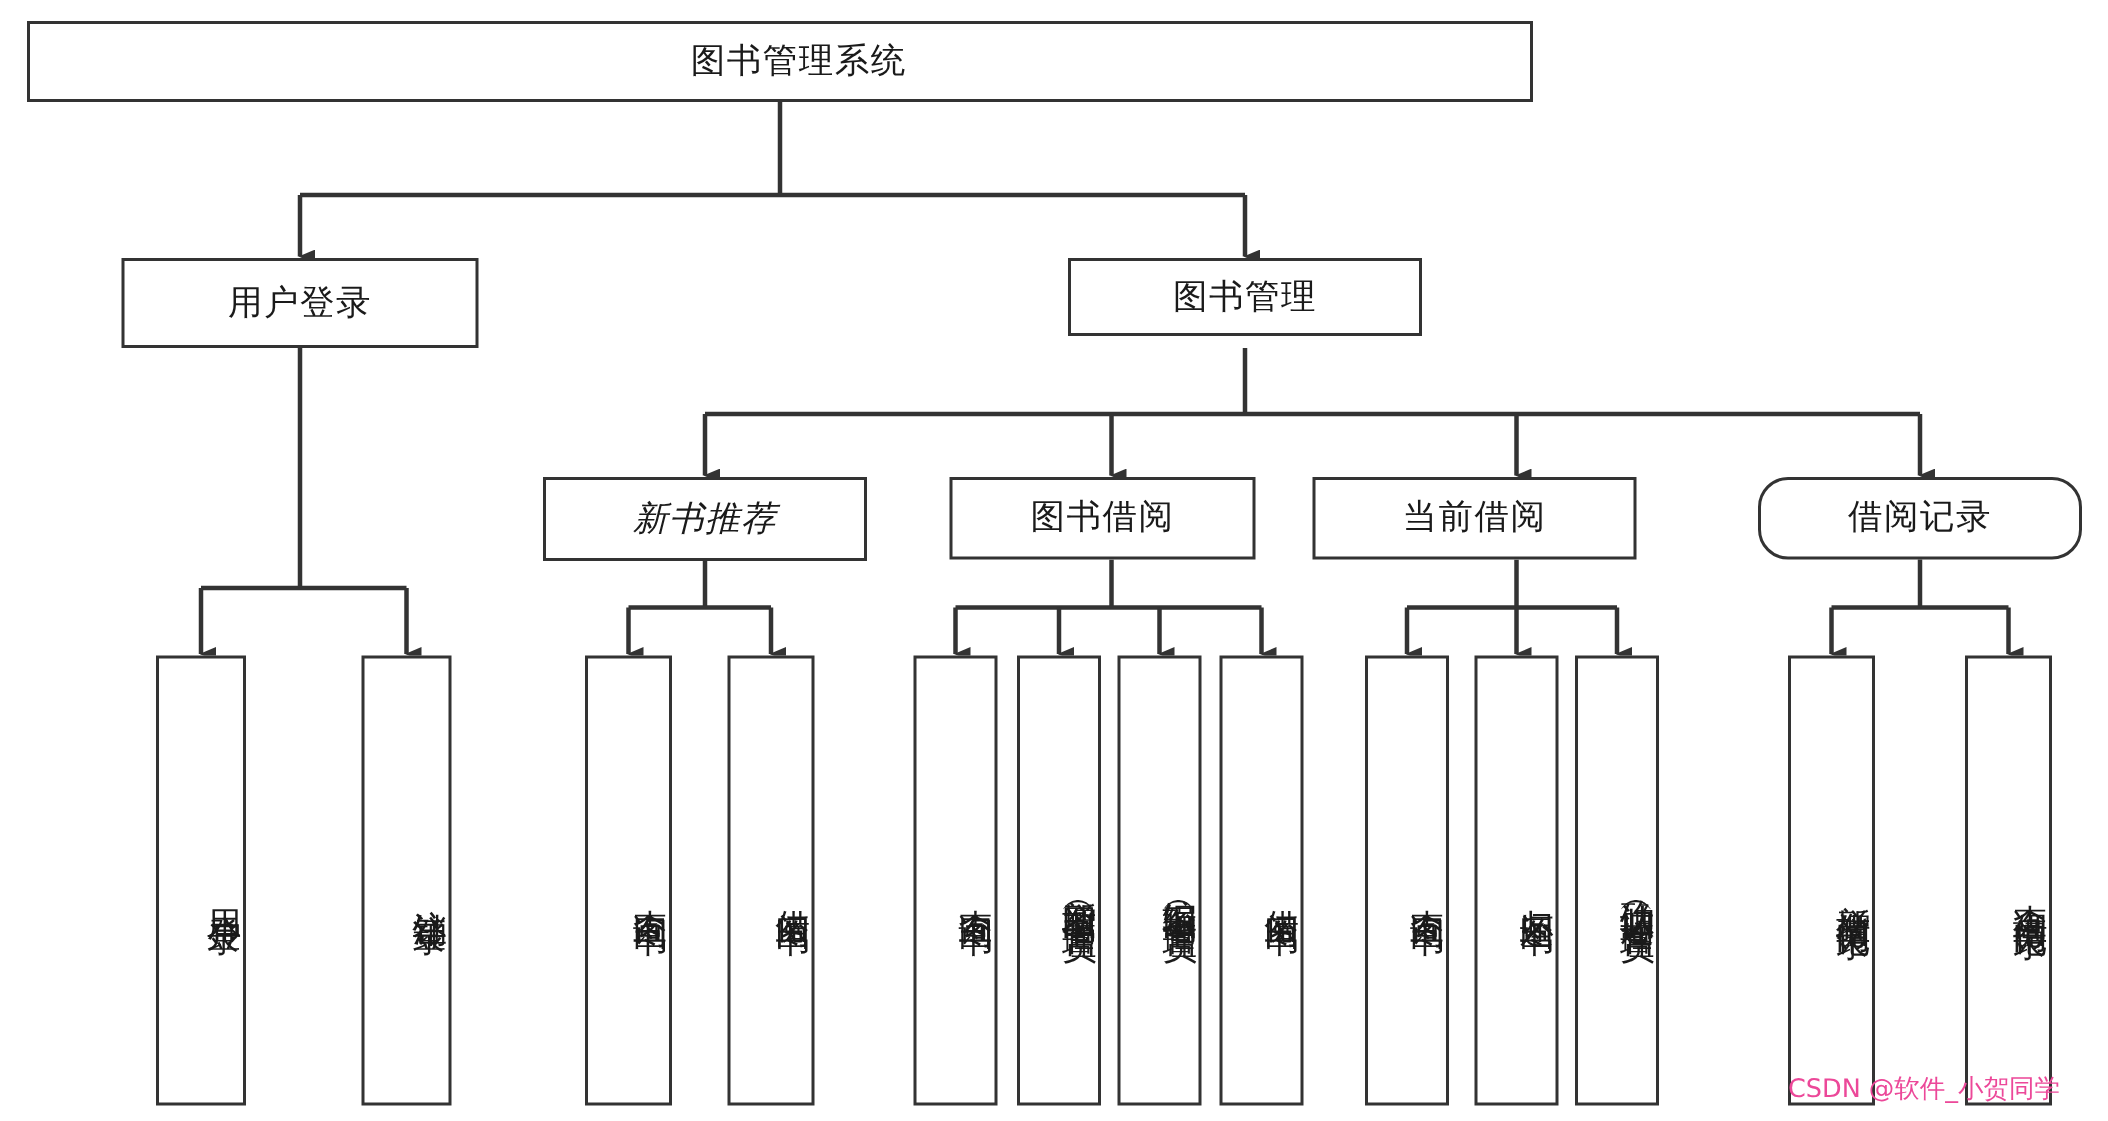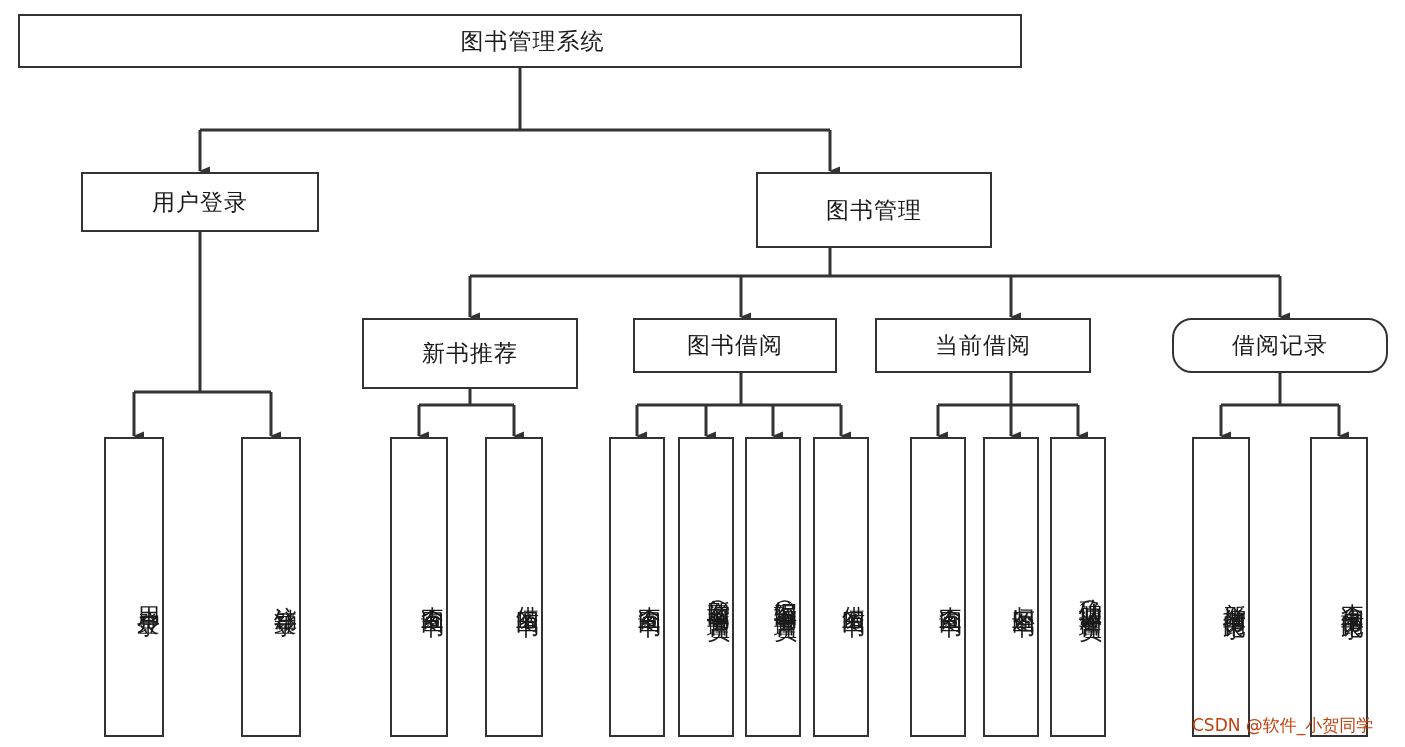--- a/index.html
+++ b/index.html
@@ -54,21 +54,21 @@
     justify-content: center;
   }
   .node .label {
     display: block;
   }
   #watermark {
     position: absolute;
     left: 1192px;
     top: 714px;
     font-size: 17px;
-    color: #c2410c;
+    color: #ec4899;
     white-space: nowrap;
     z-index: 5;
     font-family: "DejaVu Sans", "Liberation Sans", sans-serif;
   }
 </style>
 </head>
 <body>
 
 <div id="canvas">
 
@@ -115,24 +115,24 @@
       </g>
   </svg>
 
   <div id="node-layer">
       <div class="node horiz" style="left: 18px; top: 14px; width: 1004px; height: 54px; padding-left: 25px;">
         <span class="label">图书管理系统</span>
       </div>
       <div class="node horiz" style="left: 81px; top: 172px; width: 238px; height: 60px;">
         <span class="label">用户登录</span>
       </div>
-      <div class="node horiz" style="left: 712px; top: 172px; width: 236px; height: 76px; margin-left: 44px;">
+      <div class="node horiz" style="left: 712px; top: 172px; width: 236px; height: 52px;">
         <span class="label">图书管理</span>
       </div>
-      <div class="node horiz" style="left: 362px; top: 318px; width: 216px; height: 71px;">
+      <div class="node horiz" style="left: 362px; top: 318px; width: 216px; height: 56px; font-style: italic;">
         <span class="label">新书推荐</span>
       </div>
       <div class="node horiz" style="left: 633px; top: 318px; width: 204px; height: 55px;">
         <span class="label">图书借阅</span>
       </div>
       <div class="node horiz" style="left: 875px; top: 318px; width: 216px; height: 55px;">
         <span class="label">当前借阅</span>
       </div>
       <div class="node horiz" style="left: 1172px; top: 318px; width: 216px; height: 55px; border-radius: 20px;">
         <span class="label">借阅记录</span>

